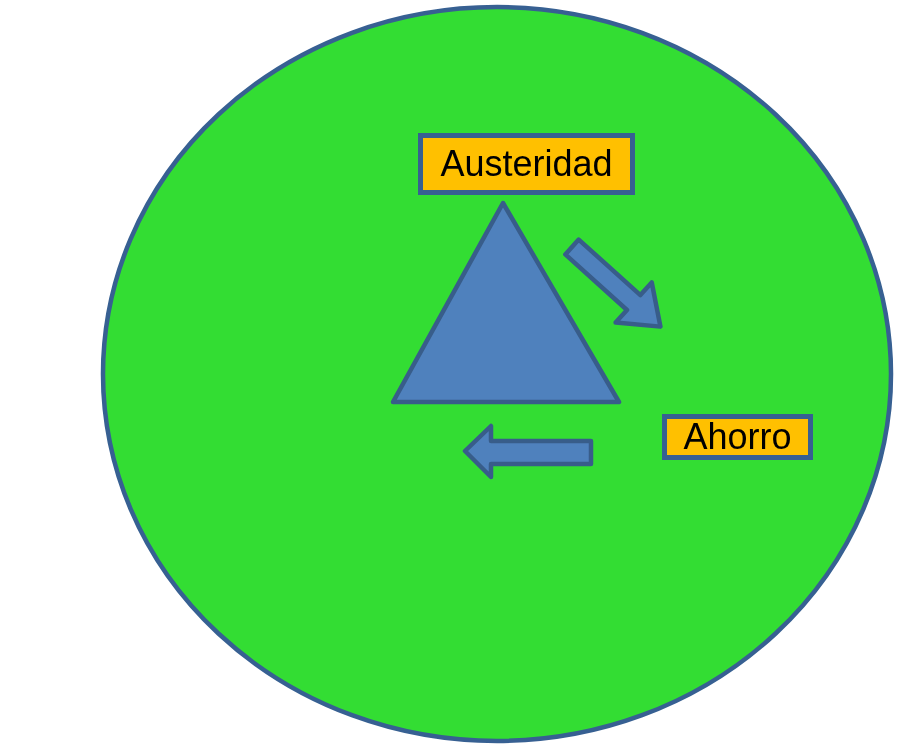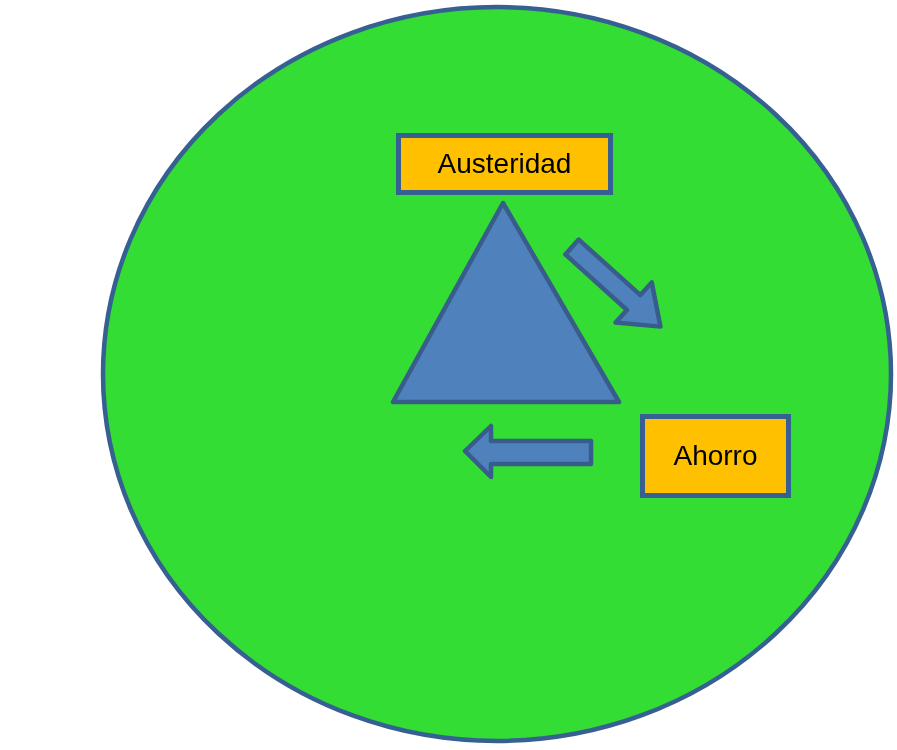--- a/index.html
+++ b/index.html
@@ -19,40 +19,41 @@
     position: absolute;
     left: 0;
     top: 0;
   }
   .label-box {
     position: absolute;
     box-sizing: border-box;
     background: #FFC000;
     border: 5px solid #376092;
     color: #000000;
-    font-size: 28px;
+    font-size: 36px;
     line-height: 1.3;
     display: flex;
     flex-direction: column;
     align-items: center;
     justify-content: center;
     text-align: center;
     white-space: nowrap;
+    margin-left: 22px;
   }
   #label-austeridad {
     left: 396px;
     top: 133px;
     width: 217px;
     height: 62px;
   }
   #label-ahorro {
     left: 640px;
     top: 414px;
     width: 151px;
-    height: 84px;
+    height: 46px;
   }
   #label-inversion {
     left: 5px;
     top: 415px;
     width: 411px;
     height: 109px;
   }
 </style>
 </head>
 <body>

